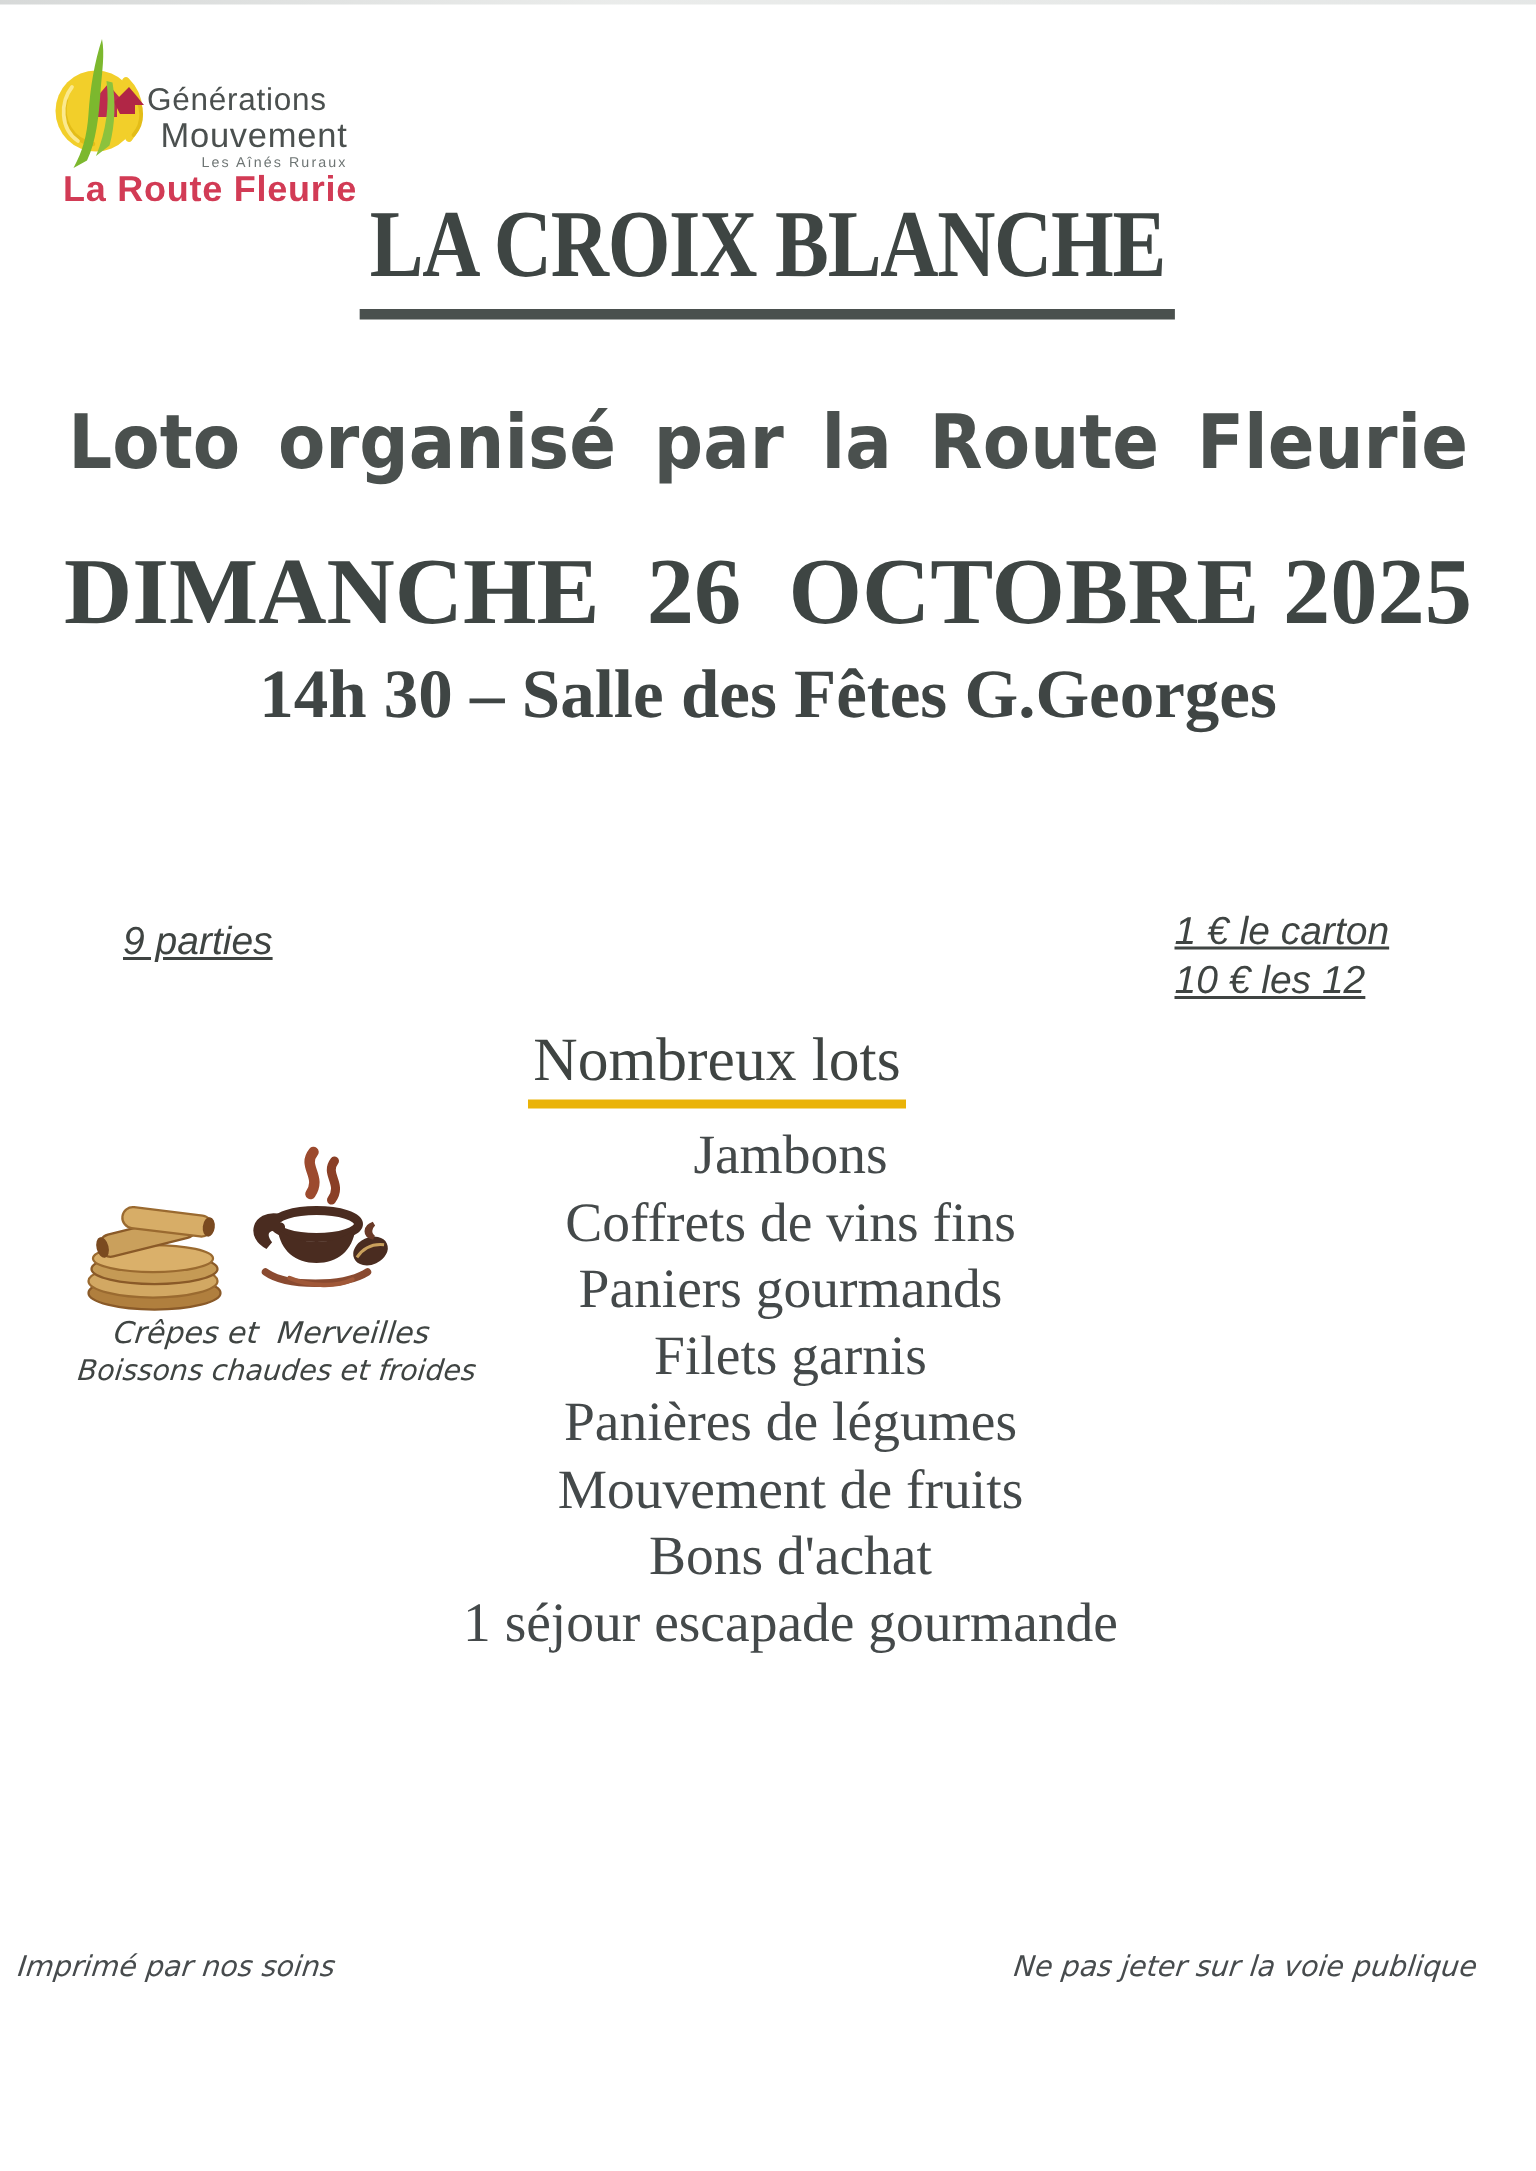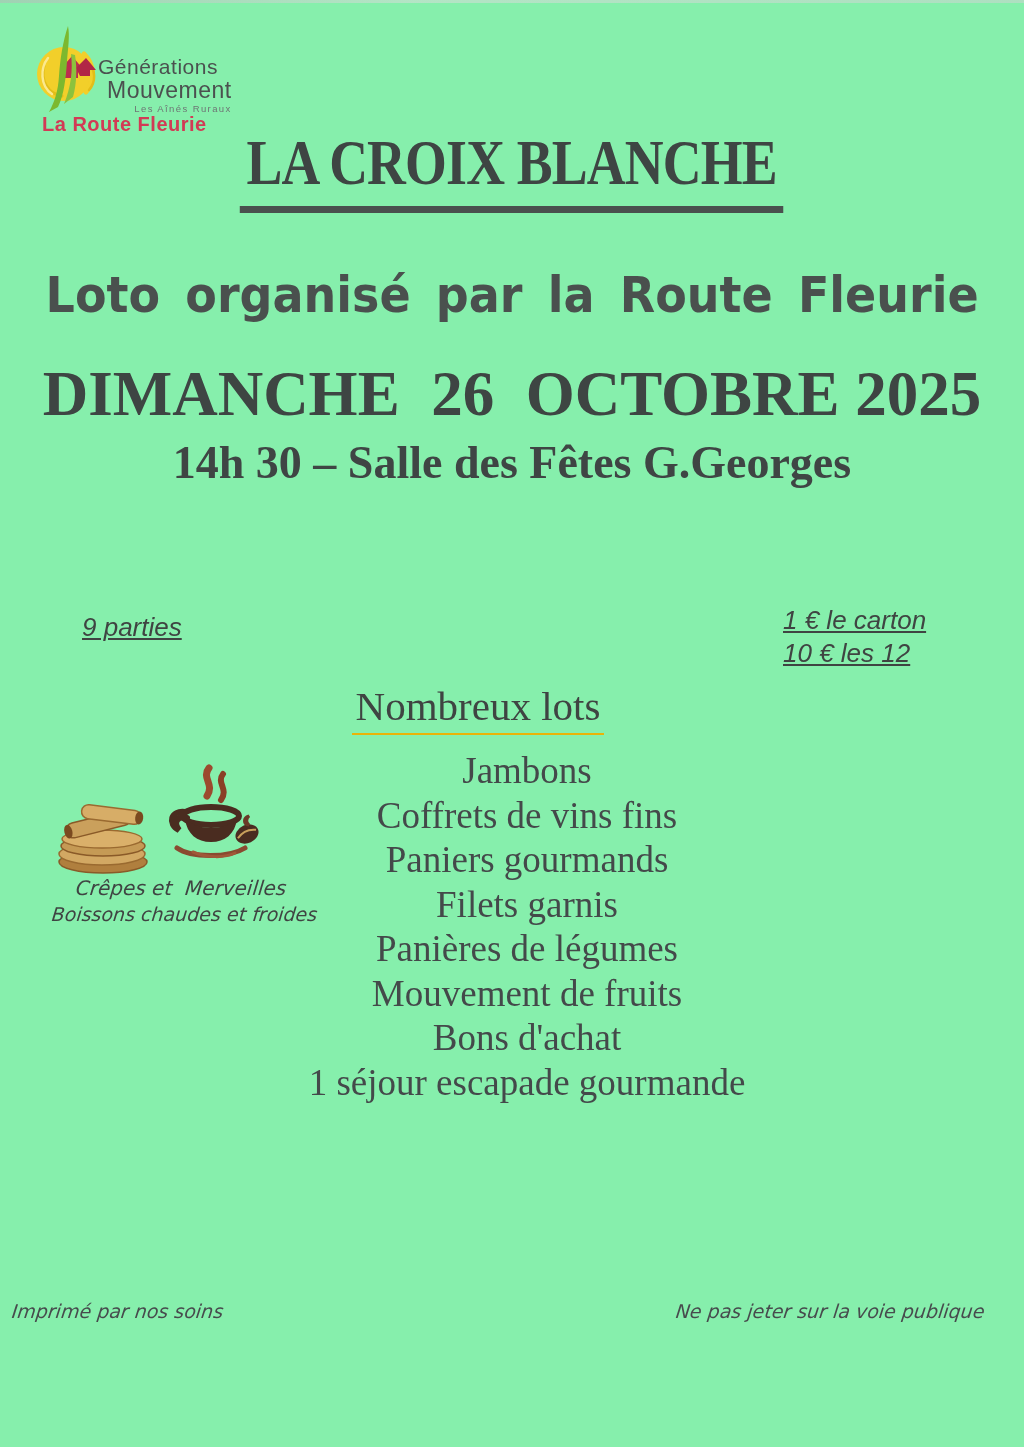--- a/index.html
+++ b/index.html
@@ -1,40 +1,40 @@
 <!DOCTYPE html>
 <html><head>
 <meta charset="utf-8">
 <style>
   * { margin:0; padding:0; box-sizing:border-box; }
   html,body { background:#e8e8e6; }
   .page {
     position:relative;
     width:1024px; height:1447px;
     margin:0 auto;
-    background:#86efac;
+    background:#ffffff;
     overflow:hidden;
     font-family:"Liberation Serif", serif;
     color:#41474a;
   }
   .scan-edge-top {
     position:absolute; top:0; left:0; width:100%; height:3px;
     background:linear-gradient(to right, #b6bab9, #d9dcda 40%, #cfd3d2);
     opacity:.55;
   }
   
   .logo-graphic { position:absolute; left:34px; top:24px; width:72px; height:92px; }
   .logo-text { position:absolute; left:98px; top:56px; line-height:1.05; color:#4b504f; font-family:"Liberation Sans", sans-serif; }
   .logo-text .l1 { font-size:21px; letter-spacing:.5px; }
   .logo-text .l2 { font-size:23px; margin-left:9px; letter-spacing:.5px; }
   .logo-text .l3 { font-size:9.5px; letter-spacing:1.4px; color:#6e7574; text-align:right; margin-top:2px; }
   .club-name {
     position:absolute; left:42px; top:113px;
     font-family:"Liberation Sans", sans-serif;
-    font-weight:bold; font-size:20px; color:#d23b55; letter-spacing:.5px;
+    font-weight:bold; font-size:24px; color:#d23b55; letter-spacing:.5px;
   }
   
   .title-wrap { position:absolute; top:126px; left:0; width:100%; text-align:center; }
   .title {
     display:inline-block;
     font-weight:bold; font-size:64px; letter-spacing:-1px;
     color:#3e4543;
     border-bottom:7px solid #4a504e;
     padding:0 8px 6px 8px;
     transform:scaleX(.84);
@@ -71,21 +71,21 @@
   .prices {
     position:absolute; left:783px; top:604px;
     font-family:"Liberation Sans", sans-serif; font-style:italic;
     font-size:26px; color:#3f4442; line-height:33px;
   }
   .prices div { text-decoration:underline; }
   
   .lots-heading-wrap { position:absolute; top:682px; left:0; width:956px; text-align:center; }
   .lots-heading {
     display:inline-block; font-size:41px; color:#3f4442;
-    border-bottom:2px solid #eab308; padding:0 4px 3px 4px;
+    border-bottom:6px solid #eab308; padding:0 4px 3px 4px;
   }
   .lots-list {
     position:absolute; top:749px; left:0; width:958px; text-align:center;
     font-size:37px; line-height:44.5px; color:#44494a;margin-left:48px;
   }
   .bourriche {
     position:absolute; top:1192px; left:0; width:962px; text-align:center;
     font-size:39px; color:#40464a;
   }
   

